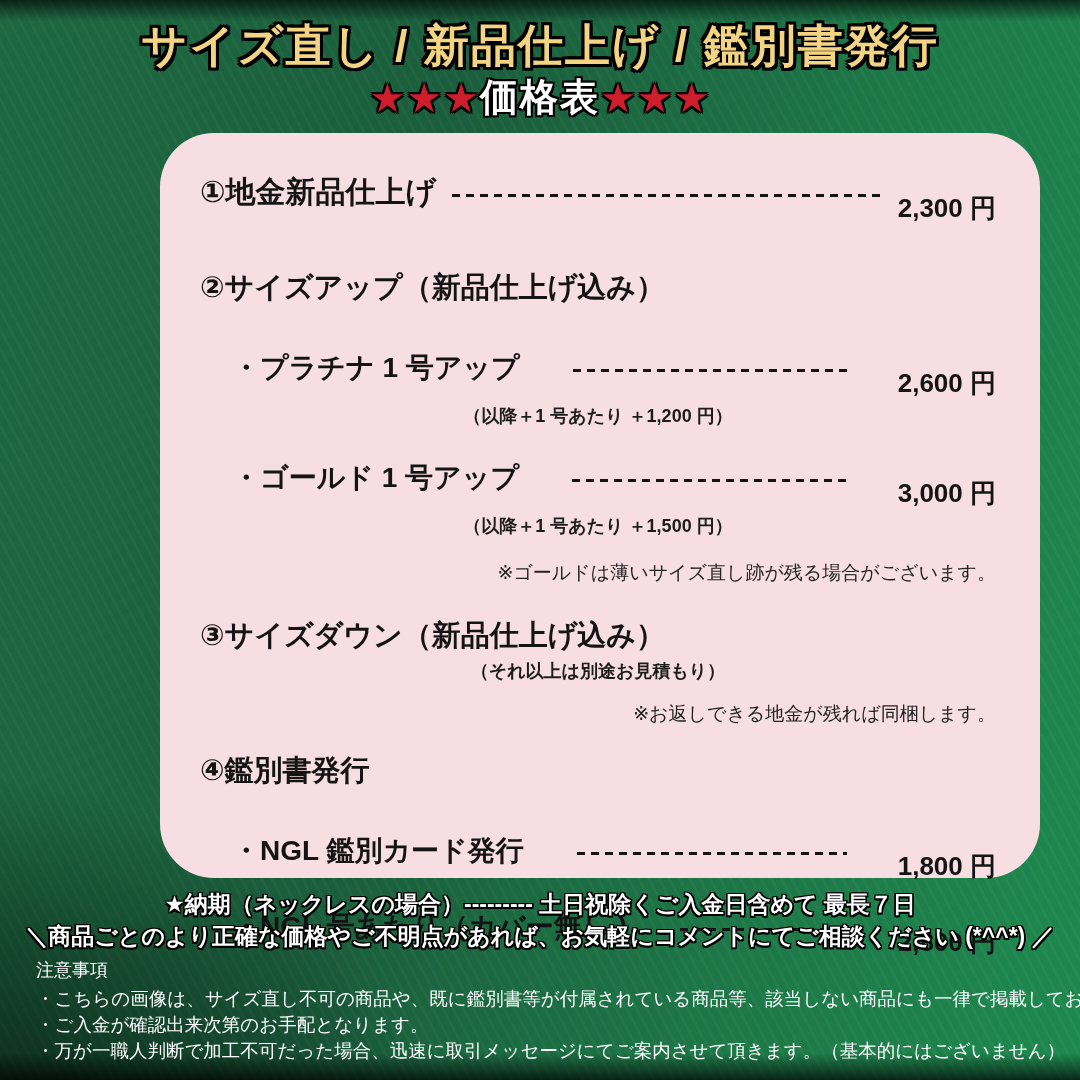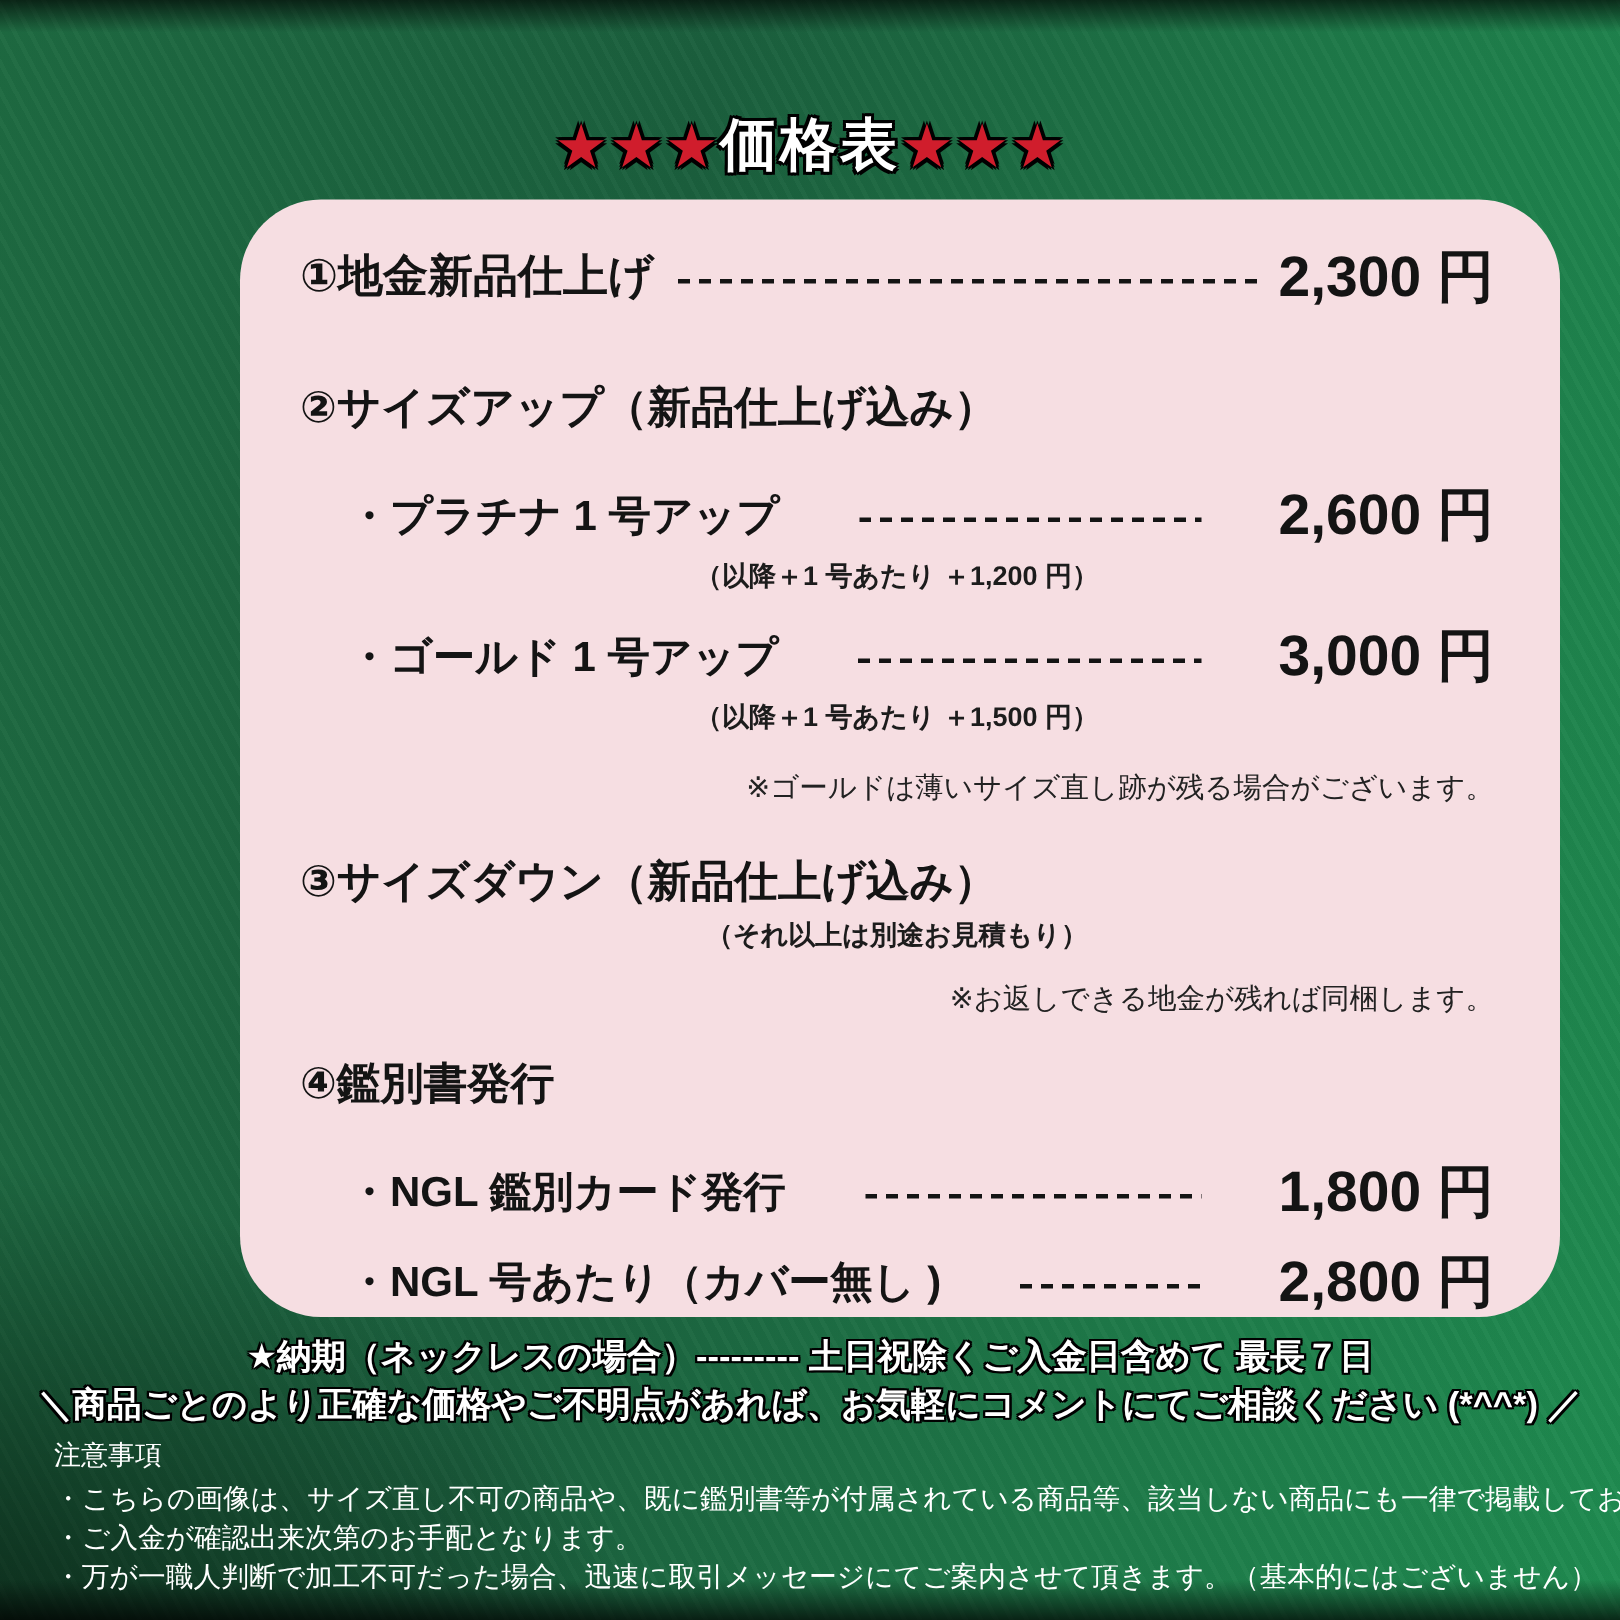--- a/index.html
+++ b/index.html
@@ -48,21 +48,21 @@
     padding:26px 44px 0 40px;color:#141414;
   }
   .sec-header{font-size:29px;font-weight:800;white-space:nowrap;}
   .price-row{display:flex;align-items:center;white-space:nowrap;}
   .price-row .row-label{font-size:28px;font-weight:800;}
   .price-row.top-row .row-label{font-size:30px;}
   .price-row .leader{
     flex:1;height:3px;margin:6px 14px 0 16px;
     background:repeating-linear-gradient(to right,#141414 0 8px,transparent 8px 14px);
   }
-  .price-row .price{font-size:38px;font-weight:800;text-align:center;}
+  .price-row .price{font-size:26px;font-weight:800;text-align:center;margin-top:32px;}
   .indent{padding-left:32px;gap:37px;}
   .paren-note{font-size:18px;font-weight:700;text-align:center;color:#1c1c1c;}
   .fine-note{font-size:19px;font-weight:400;text-align:right;color:#222;}
 
   
   .m-note1{margin-top:10px;}
   .m-h2{margin-top:42px;}
   .m-row-pl{margin-top:26px;}
   .m-paren{margin-top:3px;}
   .m-row-gold{margin-top:16px;}
@@ -88,20 +88,21 @@
     color:#fff;font-weight:400;
   }
   .notes .notes-title{font-size:18px;margin-bottom:4px;}
   .notes .note-line{font-size:18.5px;line-height:26px;white-space:nowrap;}
 </style>
 </head>
 <body>
 
 <div class="poster">
 
+  <div class="main-title o3">サイズ直し / 新品仕上げ / 鑑別書発行</div>
 
   <div class="subtitle">
     <span class="stars o2">★★★</span><span class="subtitle-label o2">価格表</span><span class="stars o2">★★★</span>
   </div>
 
   <div class="panel">
 
     <div class="price-row top-row">
       <span class="row-label">①地金新品仕上げ</span>
       <span class="leader"></span>

